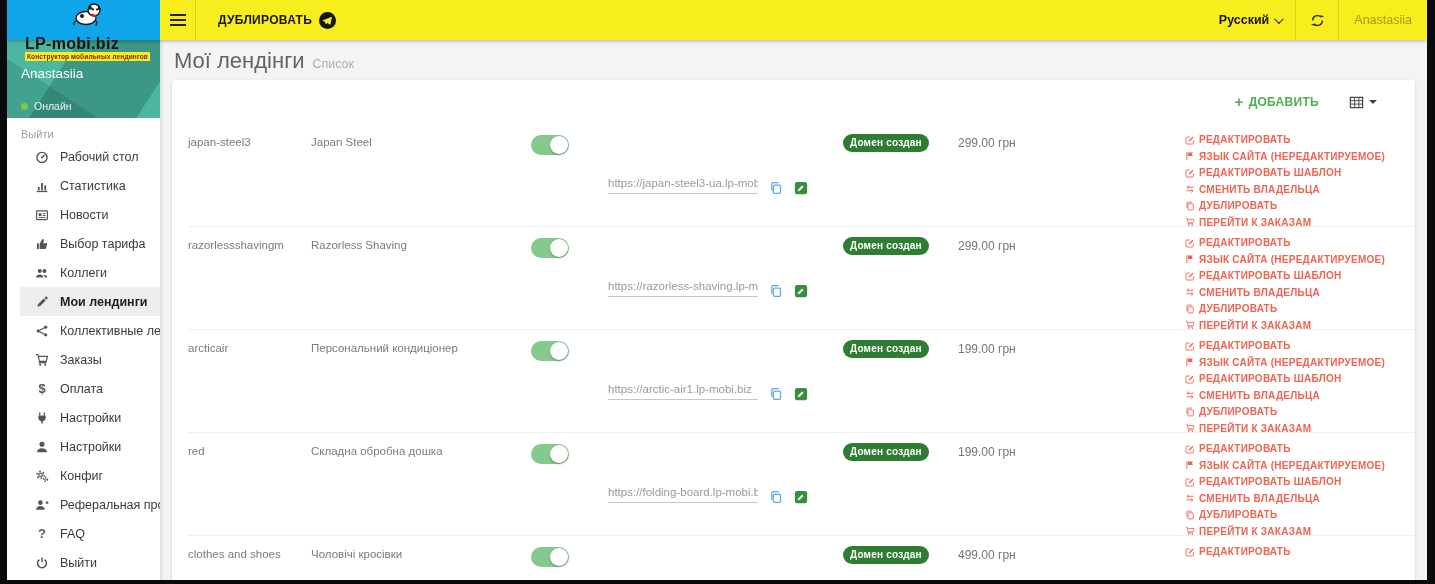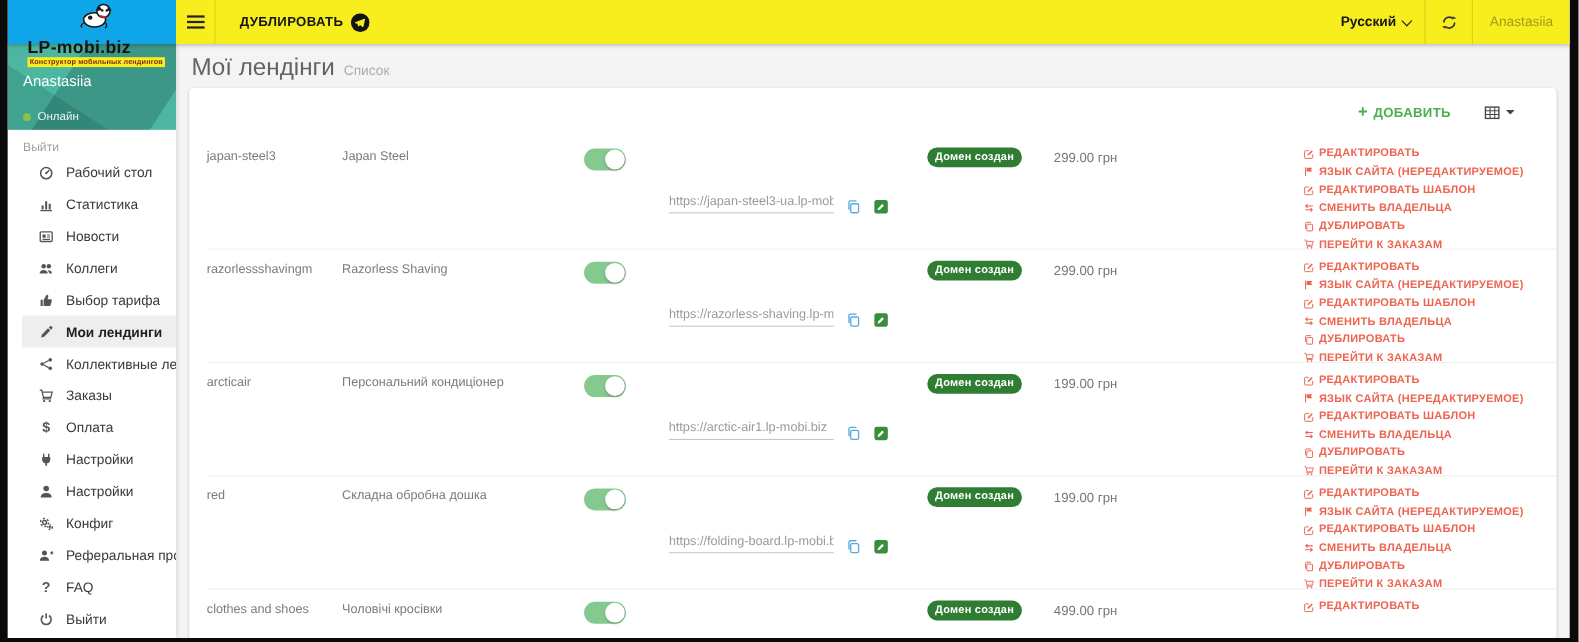--- a/index.html
+++ b/index.html
@@ -165,35 +165,35 @@
                 <rect x="1.8" y="3.2" width="12.4" height="10" rx="1" fill="none" stroke="currentColor" stroke-width="1.4"></rect>
                 <path d="M4.2 6h3.2v3.2H4.2z" fill="currentColor"></path>
                 <path d="M9 6.4h3M9 8.6h3M4.2 11h7.8" stroke="currentColor" stroke-width="1.1" fill="none"></path>
               </svg>
             </span>
             <span>Новости</span>
           </div>
           <div class="nav-item">
             <span class="ic ">
               <svg viewBox="0 0 16 16">
+                <path d="M2.2 7.3h2.2v6.5H2.2z" fill="currentColor"></path>
+                <path d="M5.3 13.8h5.7c.8 0 1.5-.5 1.7-1.3l1.1-3.8A1.3 1.3 0 0 0 12.5 7H9.4l.7-2.8A1.2 1.2 0 0 0 7.9 3L5.3 7.6z" fill="currentColor"></path>
+              </svg>
+            </span>
+            <span>Выбор тарифа</span>
+          </div>
+          <div class="nav-item">
+            <span class="ic ">
+              <svg viewBox="0 0 16 16">
                 <circle cx="5.4" cy="5.8" r="2.3" fill="currentColor"></circle>
                 <circle cx="10.8" cy="5.8" r="2.3" fill="currentColor"></circle>
                 <path d="M1.2 13.2c0-2.3 1.9-3.6 4.2-3.6s4.2 1.3 4.2 3.6zM9.7 9.9c2-.1 4.3 1 4.3 3.3h-2.6" fill="currentColor"></path>
               </svg>
             </span>
             <span>Коллеги</span>
-          </div>
-          <div class="nav-item">
-            <span class="ic ">
-              <svg viewBox="0 0 16 16">
-                <path d="M2.2 7.3h2.2v6.5H2.2z" fill="currentColor"></path>
-                <path d="M5.3 13.8h5.7c.8 0 1.5-.5 1.7-1.3l1.1-3.8A1.3 1.3 0 0 0 12.5 7H9.4l.7-2.8A1.2 1.2 0 0 0 7.9 3L5.3 7.6z" fill="currentColor"></path>
-              </svg>
-            </span>
-            <span>Выбор тарифа</span>
           </div>
           <div class="nav-item active">
             <span class="ic ">
               <svg viewBox="0 0 16 16">
                 <path d="M2.8 13.4l.8-3.1 6.3-6.3 2.3 2.3-6.3 6.3zM10.7 3.2l2.3 2.3 1-1a1.6 1.6 0 0 0-2.3-2.3z" fill="currentColor"></path>
               </svg>
             </span>
             <span>Мои лендинги</span>
           </div>
           <div class="nav-item">

